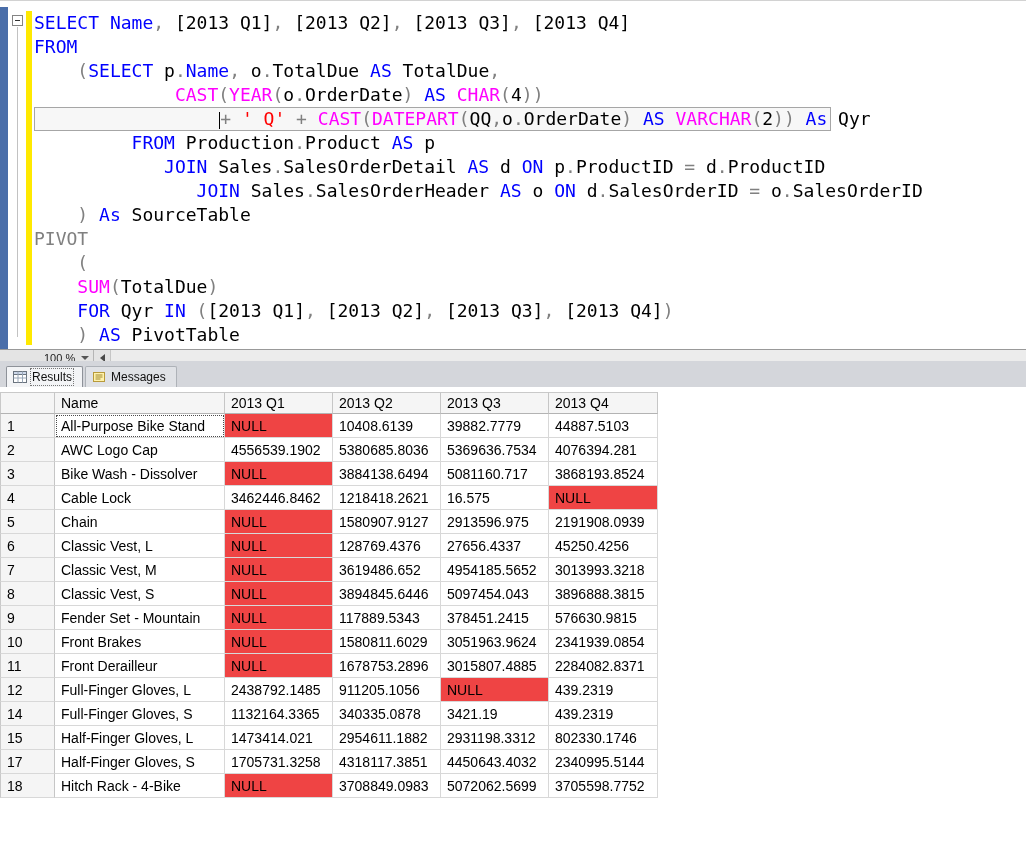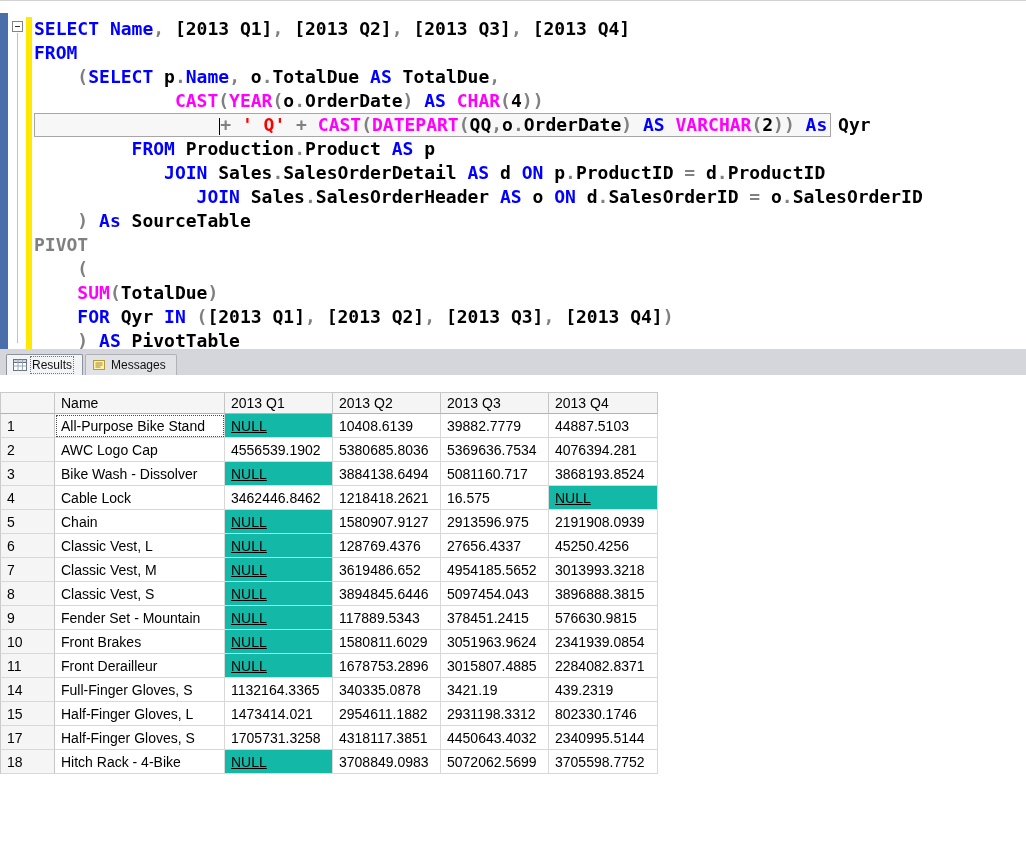--- a/index.html
+++ b/index.html
@@ -4,21 +4,21 @@
 <style>
   * { box-sizing: border-box; }
   html,body { margin:0; padding:0; background:#fff; }
   .screen {
     position:relative; width:1026px; height:843px; overflow:hidden;
     background:#fff; border-top:1px solid #d2d2d2;
     font-family:"Liberation Sans", sans-serif;
   }
 
   
-  .editor { position:absolute; left:0; top:12px; width:831px; height:348px; background:#fff;font-weight:bold; }
+  .editor { position:absolute; left:0; top:6px; width:831px; height:348px; background:#fff; }
   .left-strip { position:absolute; left:0; top:0; width:8px; height:348px; background:#4a6ea9; }
   .fold-box {
     position:absolute; left:12px; top:8px; width:11px; height:11px;
     border:1px solid #848484; background:#fff;
   }
   .fold-box .minus { position:absolute; left:2px; top:4px; width:5px; height:1px; background:#333; }
   .fold-line { position:absolute; left:17px; top:20px; width:1px; height:310px; background:#c2c2c2; }
   .change-bar { position:absolute; left:26px; top:4px; width:6px; height:334px; background:#ffe900; }
   .code-area {
     position:absolute; left:34px; top:4px; right:0; bottom:0;
@@ -48,21 +48,21 @@
   .dd-arrow { width:0; height:0; border-left:4px solid transparent; border-right:4px solid transparent; border-top:4px solid #555; }
   .hsb-left {
     width:17px; display:flex; align-items:center; justify-content:center;
     border-right:1px solid #c6c6c6; background:#e4e4e4;
   }
   .left-arrow { width:0; height:0; border-top:4px solid transparent; border-bottom:4px solid transparent; border-right:5px solid #4a4a4a; }
   .hsb-track { flex:1; background:#ececec; }
 
   
   .tabstrip {
-    position:absolute; left:0; top:348px; width:1026px; height:26px;
+    position:absolute; left:0; top:360px; width:1026px; height:26px;
     background:#d4d6db; display:flex; align-items:flex-end; padding-left:6px; gap:2px;
   }
   .tab {
     height:21px; display:flex; align-items:center; gap:5px; padding:0 10px 0 6px;
     font-size:12px; color:#111; border:1px solid #aeb2b8; border-bottom:none;
     border-radius:2px 2px 0 0; background:#e0e2e6; cursor:default;
   }
   .tab.active { background:#f3f4f6; border-color:#8e9299; }
   .tab.active .tab-label { outline:1px dotted #777; outline-offset:1px; }
 
@@ -76,21 +76,21 @@
     height:22px; background:#f5f5f5; font-weight:normal; text-align:left;
     font-size:14px; padding:0 6px; overflow:hidden; white-space:nowrap;
     border-top:1px solid #c9c9c9; border-right:1px solid #c6c6c6; border-bottom:1px solid #b3b3b3;
   }
   .results th:first-child, .results td:first-child { border-left:1px solid #c9c9c9; }
   .results td {
     height:24px; font-size:14px; padding:0 6px; overflow:hidden; white-space:nowrap;
     border-right:1px solid #d8d8d8; border-bottom:1px solid #d8d8d8; background:#fff;
   }
   .results td.rownum { background:#f5f5f5; border-right:1px solid #c6c6c6; color:#000; }
-  .results td.null-cell { background:#14b8a6;text-decoration:underline; }
+  .results td.null-cell { background:#ef4444; }
   .results td.sel { outline:1px dotted #4a4a4a; outline-offset:-2px;margin-top:12px; }
 </style>
 </head>
 <body>
 
 <div class="screen">
 
   <div class="editor">
     <div class="left-strip"></div>
     <div class="fold-box">
@@ -237,20 +237,28 @@
           </tr>
           <tr>
             <td class="rownum">11</td>
             <td>Front Derailleur</td>
             <td class="null-cell">NULL</td>
             <td>1678753.2896</td>
             <td>3015807.4885</td>
             <td>2284082.8371</td>
           </tr>
           <tr>
+            <td class="rownum">12</td>
+            <td>Full-Finger Gloves, L</td>
+            <td>2438792.1485</td>
+            <td>911205.1056</td>
+            <td class="null-cell">NULL</td>
+            <td>439.2319</td>
+          </tr>
+          <tr>
             <td class="rownum">14</td>
             <td>Full-Finger Gloves, S</td>
             <td>1132164.3365</td>
             <td>340335.0878</td>
             <td>3421.19</td>
             <td>439.2319</td>
           </tr>
           <tr>
             <td class="rownum">15</td>
             <td>Half-Finger Gloves, L</td>

